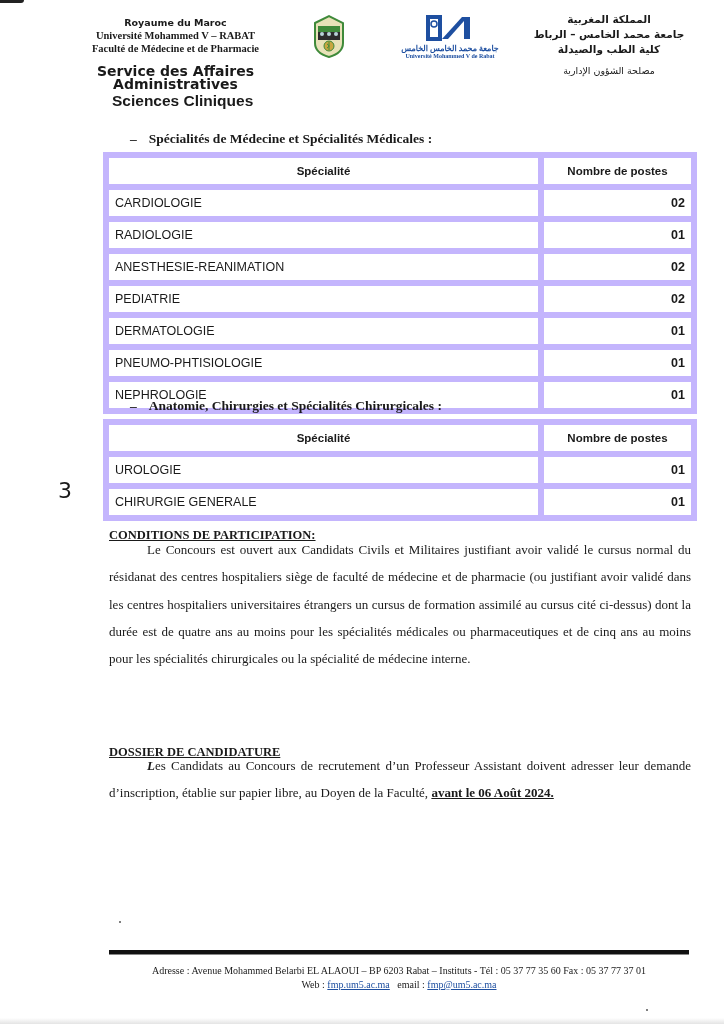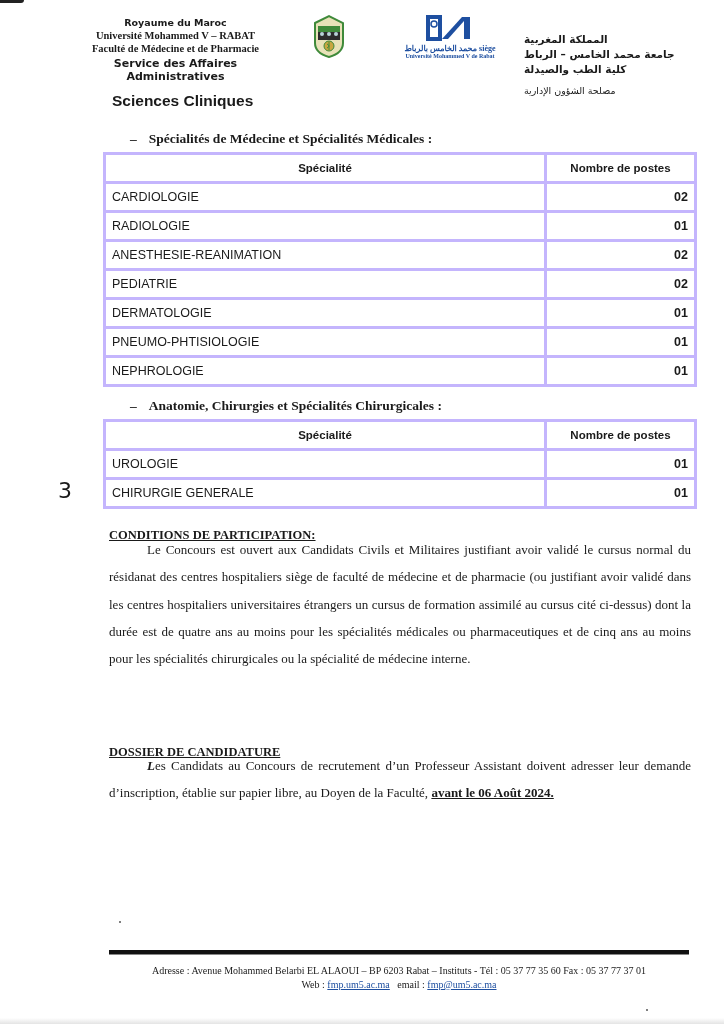--- a/index.html
+++ b/index.html
@@ -7,38 +7,38 @@
       width: 724px; height: 1024px; background: #ffffff; position: relative; overflow: hidden;
       font-family: "Liberation Serif", serif; color: #1a1a1a;
     }
     .corner-mark { position: absolute; left: 0; top: 0; width: 24px; height: 3px; background: #222; border-radius: 0 0 6px 0; }
     .header-left {
       position: absolute; left: 68px; top: 16px; width: 215px; text-align: center;
       font-size: 10.5px; line-height: 13px;
     }
     .header-left .l1 { font-family: "DejaVu Sans", sans-serif; font-weight: bold; font-size: 9.5px; }
     .header-left .l2, .header-left .l3 { font-family: "Liberation Serif", serif; font-weight: bold; font-size: 10.5px; }
-    .header-left .service { font-family: "DejaVu Sans", sans-serif; font-weight: bold; font-size: 11px; margin-top: 2px; }
+    .header-left .service { font-family: "DejaVu Sans", sans-serif; font-weight: bold; font-size: 14px; margin-top: 10px; }
     .logo-emblem { position: absolute; left: 311px; top: 13px; width: 36px; height: 46px; }
     .logo-um5 { position: absolute; left: 390px; top: 15px; width: 120px; height: 48px; }
     .logo-um5 .caption { position: absolute; left: 0; top: 38px; width: 120px; text-align: center; font-size: 6px; color: #1e4fa0; font-weight: bold; white-space: nowrap; }
     .logo-um5 .caption-ar { position: absolute; left: 0; top: 29px; width: 120px; text-align: center; font-size: 8px; color: #1e4fa0; font-weight: bold; white-space: nowrap; direction: rtl; }
     .header-right {
-      position: absolute; right: 30px; top: 12px; width: 170px; text-align: left; direction: rtl;
-      font-family: "DejaVu Sans", sans-serif; font-weight: bold; font-size: 10.5px; line-height: 15px; margin-top: 20px;
+      position: absolute; right: 30px; top: 12px; width: 170px; text-align: center; direction: rtl;
+      font-family: "DejaVu Sans", sans-serif; font-weight: bold; font-size: 10.5px; line-height: 15px;
     }
     .header-right .service-ar { font-weight: normal; font-size: 9.5px; margin-top: 6px; }
     .section-title { position: absolute; left: 112px; top: 92px; font-family: "Liberation Sans", sans-serif; font-weight: bold; font-size: 15.5px; }
     .sub-title { position: absolute; left: 130px; font-weight: bold; font-size: 13.5px; white-space: nowrap; }
     .sub-title .dash { margin-right: 12px; }
     table.posts {
       position: absolute; left: 103px; width: 594px; border-collapse: collapse;
       font-family: "Liberation Sans", sans-serif; font-size: 12.5px;
     }
-    table.posts th, table.posts td { border: 3px solid #c4b5fd; height: 26px; padding: 0 6px; }
+    table.posts th, table.posts td { border: 6px solid #c4b5fd; height: 26px; padding: 0 6px; }
     table.posts th { font-weight: bold; text-align: center; font-size: 11.5px; }
     table.posts td.num { text-align: right; font-weight: bold; width: 135px; }
     table.posts th.num { width: 135px; }
     .page-num { position: absolute; left: 58px; top: 478px; font-family: "DejaVu Sans", sans-serif; font-size: 22px; }
     .heading-u { position: absolute; left: 109px; font-weight: bold; font-size: 12.5px; text-decoration: underline; margin-top: 12px; }
     .para {
       position: absolute; left: 109px; width: 582px; font-size: 13px; line-height: 27.3px; text-align: justify;
     }
     .para .indent { display: inline-block; width: 38px; }
     .para .deadline { font-weight: bold; text-decoration: underline; }
@@ -77,21 +77,21 @@
 </div>
 
 <div class="logo-um5">
   <svg width="120" height="30" viewBox="0 0 120 30">
     <rect x="38" y="2" width="12" height="22" fill="none" stroke="#1e4fa0" stroke-width="4"></rect>
     <circle cx="44" cy="9" r="3" fill="#fff" stroke="#1e4fa0" stroke-width="1.5"></circle>
     <path d="M52 24 L72 2 L80 2 L80 24 Z" fill="#1e4fa0"></path>
     <path d="M58 24 L74 6 L74 24 Z" fill="#fff"></path>
     <rect x="74" y="8" width="3" height="14" fill="#1e4fa0"></rect>
   </svg>
-  <div class="caption-ar">siège محمد الخامس بالرباط</div>
+  <div class="caption-ar">جامعة محمد الخامس الخامس</div>
   <div class="caption">Université Mohammed V de Rabat</div>
 </div>
 
 <div class="header-right">
   <div>المملكة المغربية</div>
   <div>جامعة محمد الخامس – الرباط</div>
   <div>كلية الطب والصيدلة</div>
   <div class="service-ar">مصلحة الشؤون الإدارية</div>
 </div>
 

